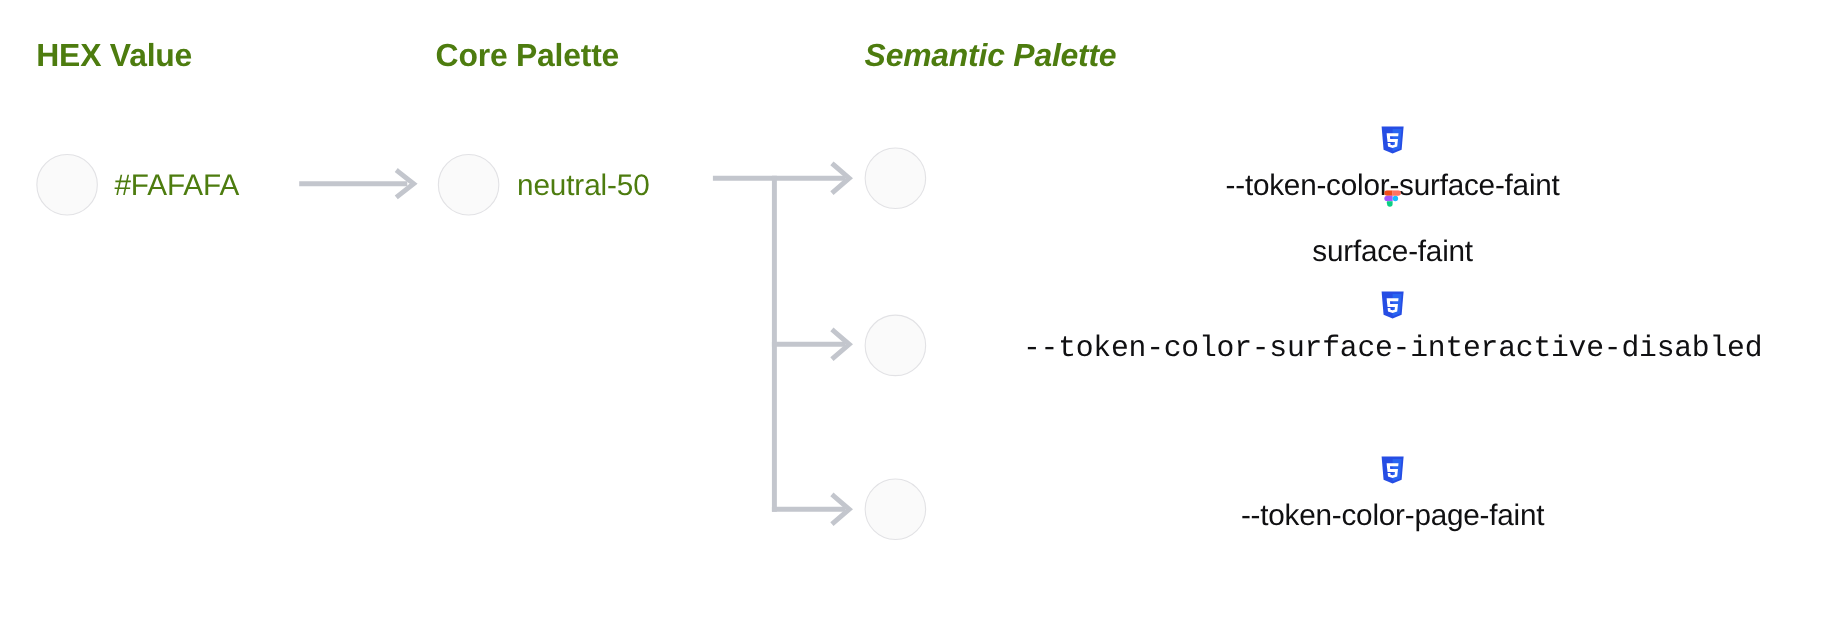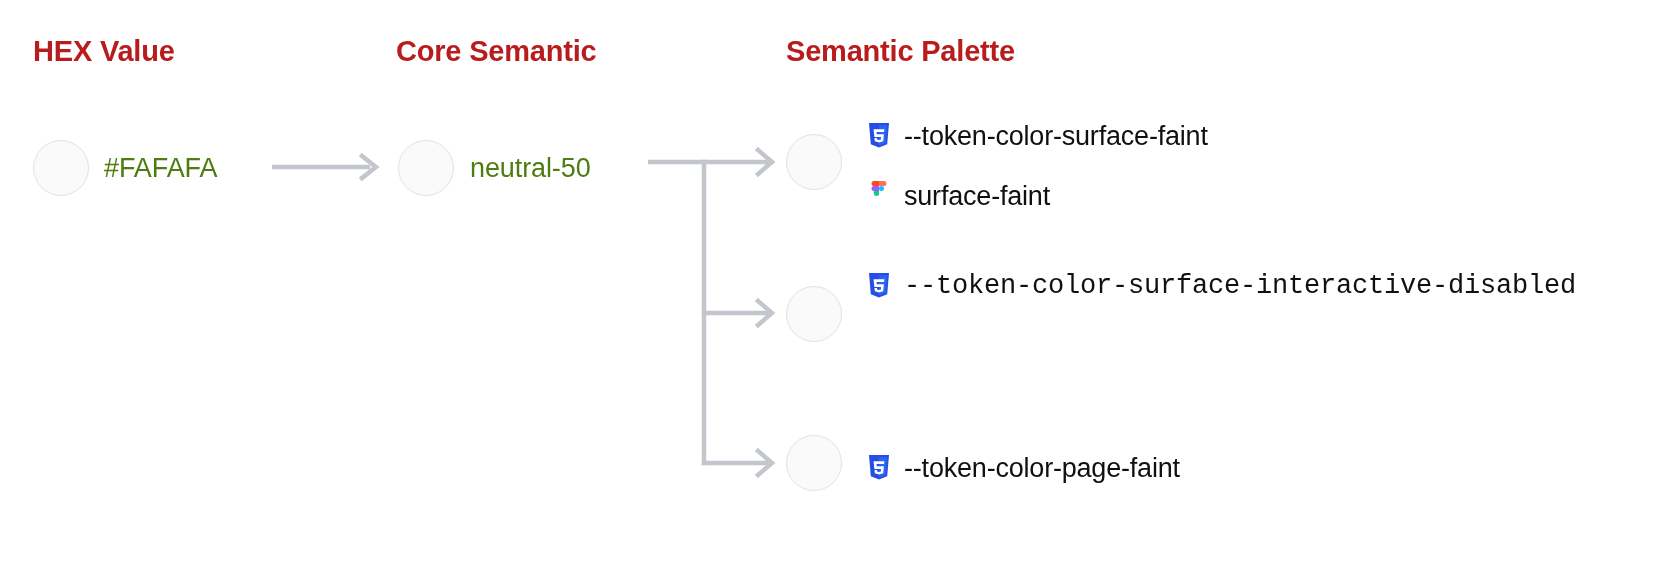--- a/index.html
+++ b/index.html
@@ -18,27 +18,27 @@
     height: 584px;
     background: #ffffff;
     overflow: hidden;
   }
 
   
   .col-heading {
     position: absolute;
     font-size: 29px;
     font-weight: 700;
-    color: #b91c1c;
+    color: #4d7c0f;
     letter-spacing: -0.2px;
     white-space: nowrap;
   }
   .col-heading.hex  { left: 33px;  top: 35px; }
   .col-heading.core { left: 396px; top: 35px; }
-  .col-heading.sem  { left: 786px; top: 35px; }
+  .col-heading.sem  { left: 786px; top: 35px; font-style: italic; }
 
   
   .swatch {
     position: absolute;
     border-radius: 50%;
     background: #fafafa;
     border: 1.6px solid #e2e2e5;
   }
   .swatch.hex  { left: 33px;  top: 140px; width: 56px; height: 56px; }
   .swatch.core { left: 398px; top: 140px; width: 56px; height: 56px; }
@@ -79,27 +79,28 @@
   }
 
   
   .sem-row {
     position: absolute;
     left: 866px;
     width: 800px;
   }
   .sem-row.r0 { top: 113px; }
   .sem-row.r1 { top: 263px; font-family: Liberation Mono, monospace; }
-  .sem-row.r2 { top: 413px; margin-top: 32px; }
+  .sem-row.r2 { top: 413px; }
 
   .token-line {
     display: flex;
     align-items: center;
     height: 46px;
     gap: 12px;
+    flex-direction: column;
   }
 
   .icon-wrap {
     display: inline-flex;
     align-items: center;
     justify-content: center;
     flex: 0 0 auto;
     width: 26px;
     height: 30px;
   }
@@ -114,21 +115,21 @@
   }
 
   .row-gap { height: 14px; }
 </style>
 </head>
 <body>
 
 <div class="canvas">
 
   <div class="col-heading hex">HEX Value</div>
-  <div class="col-heading core">Core Semantic</div>
+  <div class="col-heading core">Core Palette</div>
   <div class="col-heading sem">Semantic Palette</div>
 
   <div class="swatch hex" style="background: rgb(250, 250, 250);"></div>
   <div class="value-label hex">#FAFAFA</div>
 
   <svg class="arrow-simple" viewBox="0 0 110 30">
     <path d="M2 15 H 96" stroke="#C3C6CD" stroke-width="4.5" fill="none" stroke-linecap="square"></path>
     <path d="M90 4 L 104 15 L 90 26" stroke="#C3C6CD" stroke-width="4.5" fill="none" stroke-linecap="square" stroke-linejoin="miter"></path>
   </svg>
 

